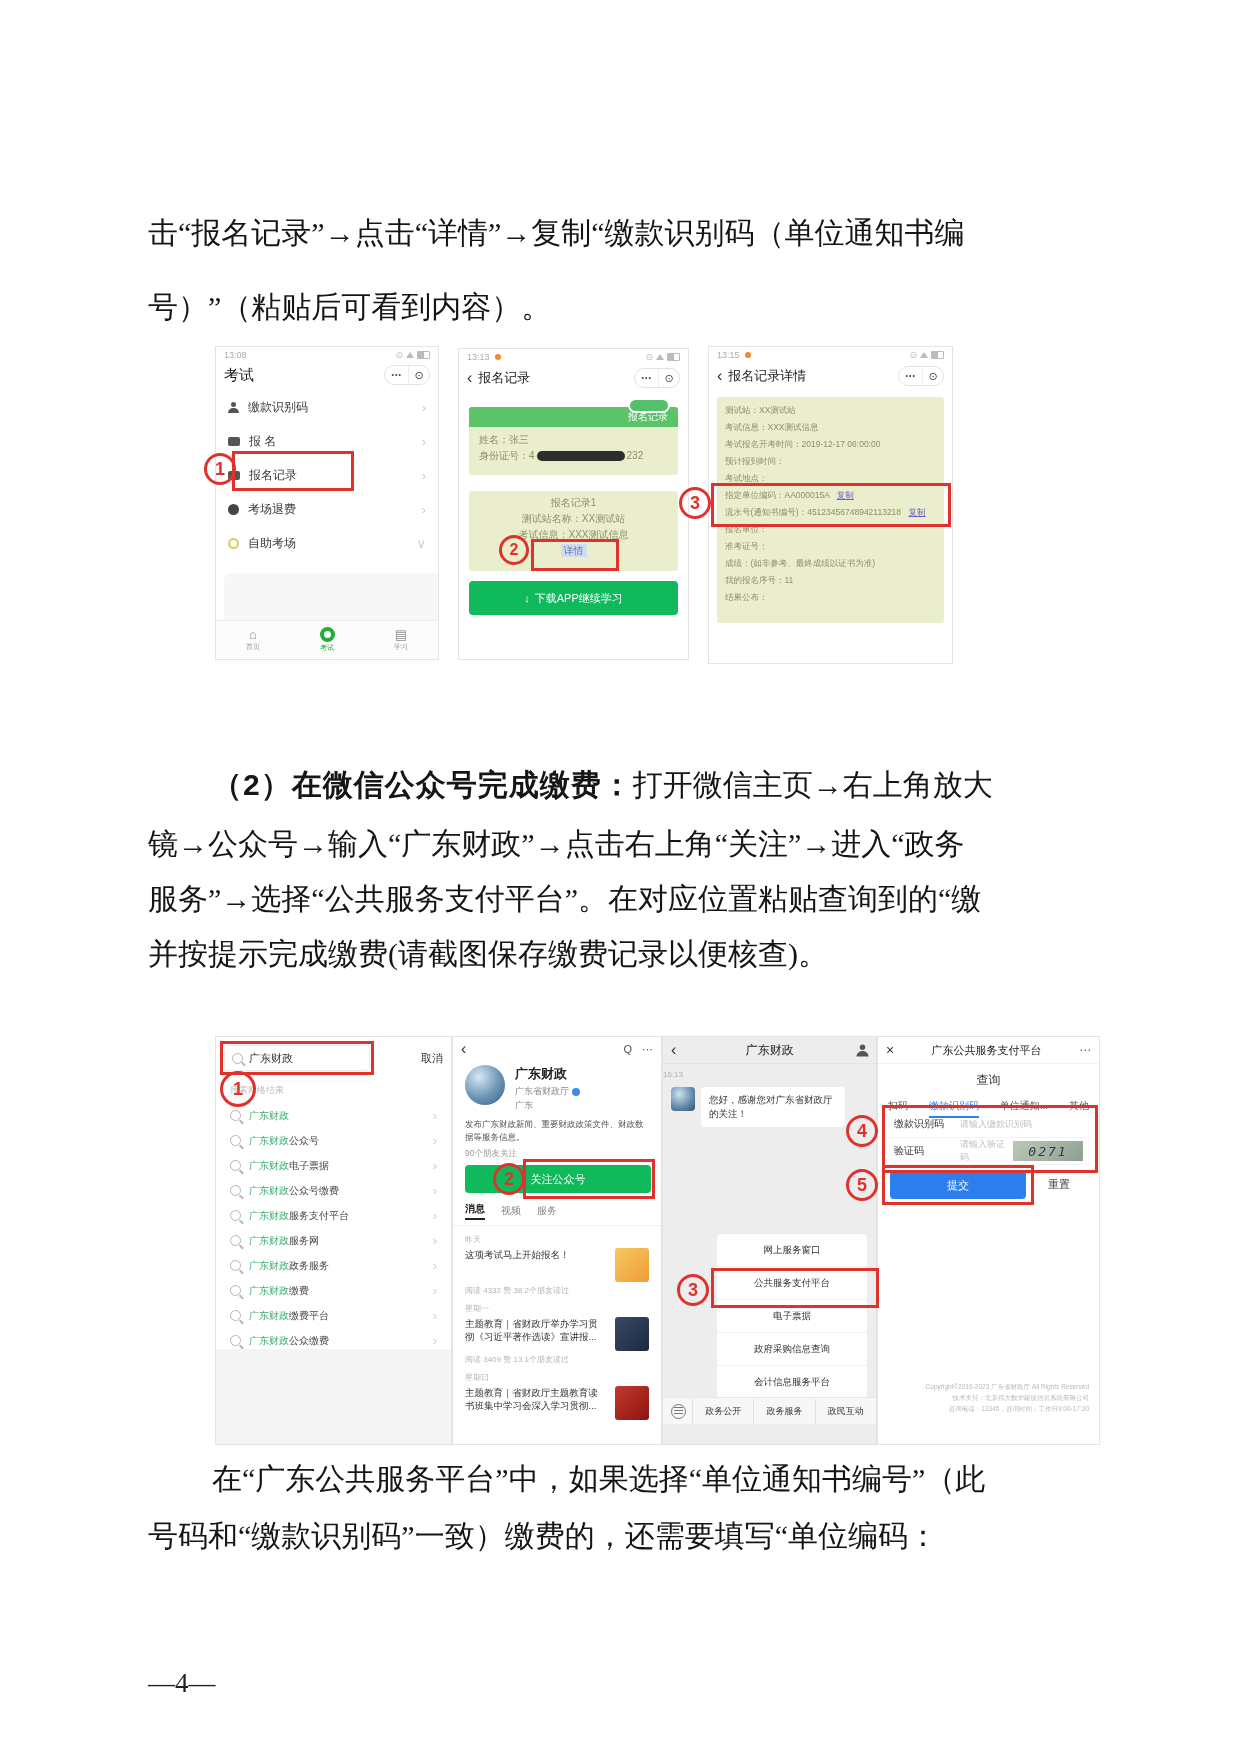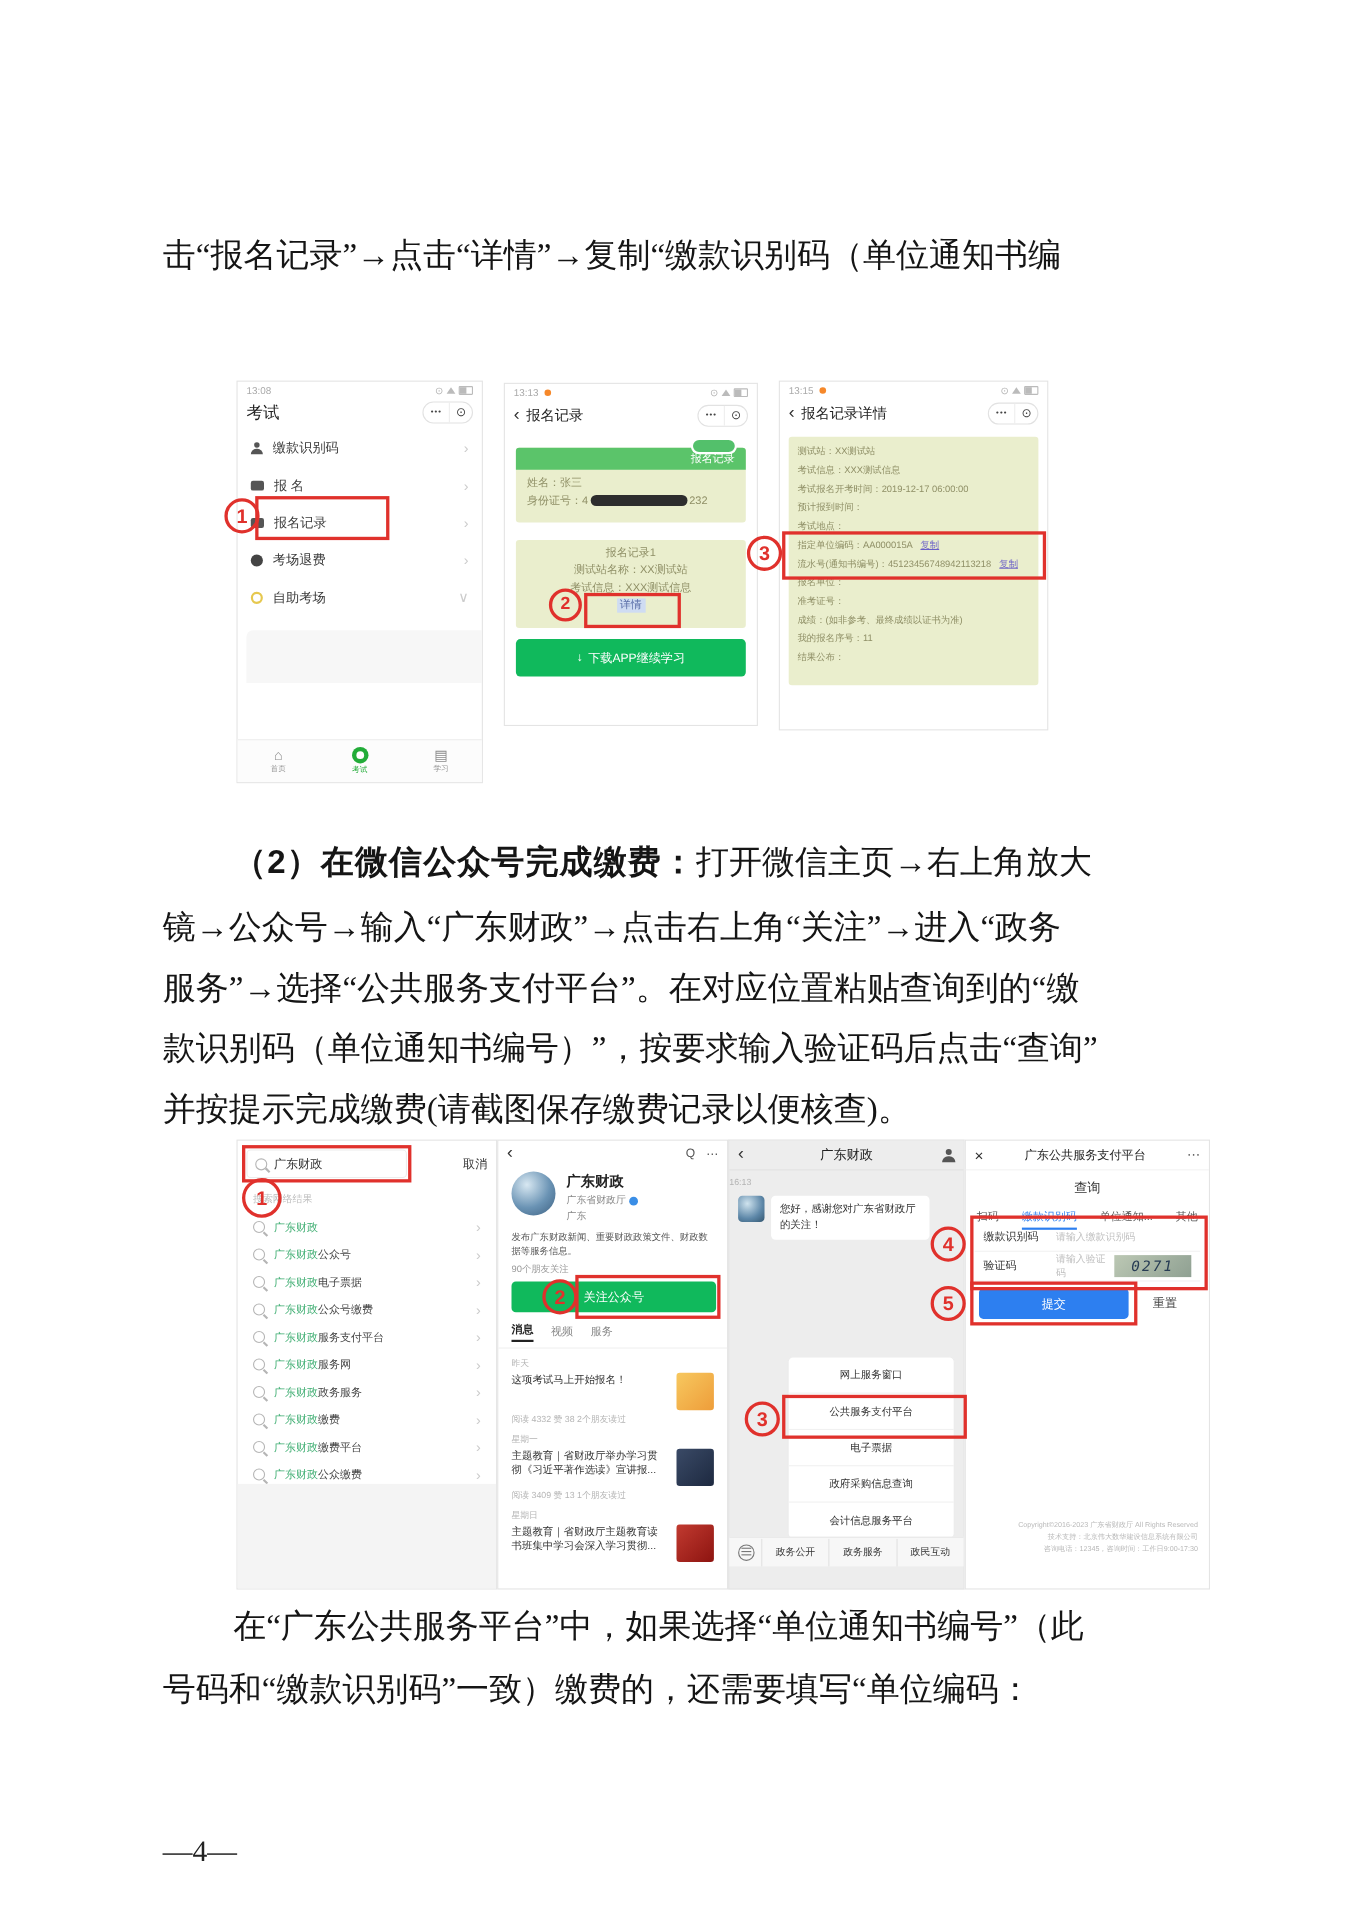--- a/index.html
+++ b/index.html
@@ -112,23 +112,24 @@
   .reset{position:absolute;left:170px;top:140px;font-size:11px;color:#444;}
   .copyr{position:absolute;left:0;right:10px;top:344px;text-align:right;font-size:6.5px;color:#b9b9b9;line-height:11px;}
 </style>
 </head>
 <body>
 
 <div class="page">
 
   <div class="para p1" style="top:196px;">
     <div class="tline">击“报名记录”→点击“详情”→复制“缴款识别码（单位通知书编</div>
-  </div>
-
-  <div class="shot" style="left:215px;top:346px;width:224px;height:366px;">
+    <div class="tline">号）”（粘贴后可看到内容）。</div>
+  </div>
+
+  <div class="shot" style="left:215px;top:346px;width:224px;height:314px;">
     <div class="sb">
       <span>13:08</span>
       <span class="sbr">
         <span>⊙</span>
         <span class="tri"></span>
         <span class="batt"></span>
       </span>
     </div>
     <div class="hdr" style="height:26px;justify-content:space-between;">
       <span style="font-size:15px;color:#222;">考试</span>
@@ -273,21 +274,20 @@
     <div class="redframe" style="left:2px;top:136px;width:240px;height:44px;"></div>
     <div class="redcircle" style="left:-30px;top:140px;">3</div>
   </div>
 
   <div class="para" style="top:755px;height:60px;line-height:60px;white-space:nowrap;">
     <span class="indent" style="padding-left:64px;"></span><span class="hbold">（2）在微信公众号完成缴费：</span><span>打开微信主页→右上角放大</span>
   </div>
   <div class="para p2" style="top:816px;">
     <div class="tline">镜→公众号→输入“广东财政”→点击右上角“关注”→进入“政务</div>
     <div class="tline">服务”→选择“公共服务支付平台”。在对应位置粘贴查询到的“缴</div>
-    <div class="tline">款识别码（单位通知书编号）”，按要求输入验证码后点击“查询”</div>
     <div class="tline">并按提示完成缴费(请截图保存缴费记录以便核查)。</div>
   </div>
 
   <div class="shot" style="left:215px;top:1036px;width:237px;height:409px;">
     <div class="sinput">
       <span class="i-mag"></span>
       <span>广东财政</span>
     </div>
     <div style="position:absolute;right:8px;top:14px;font-size:11px;color:#333;">取消</div>
     <div class="hint">搜索网络结果</div>

